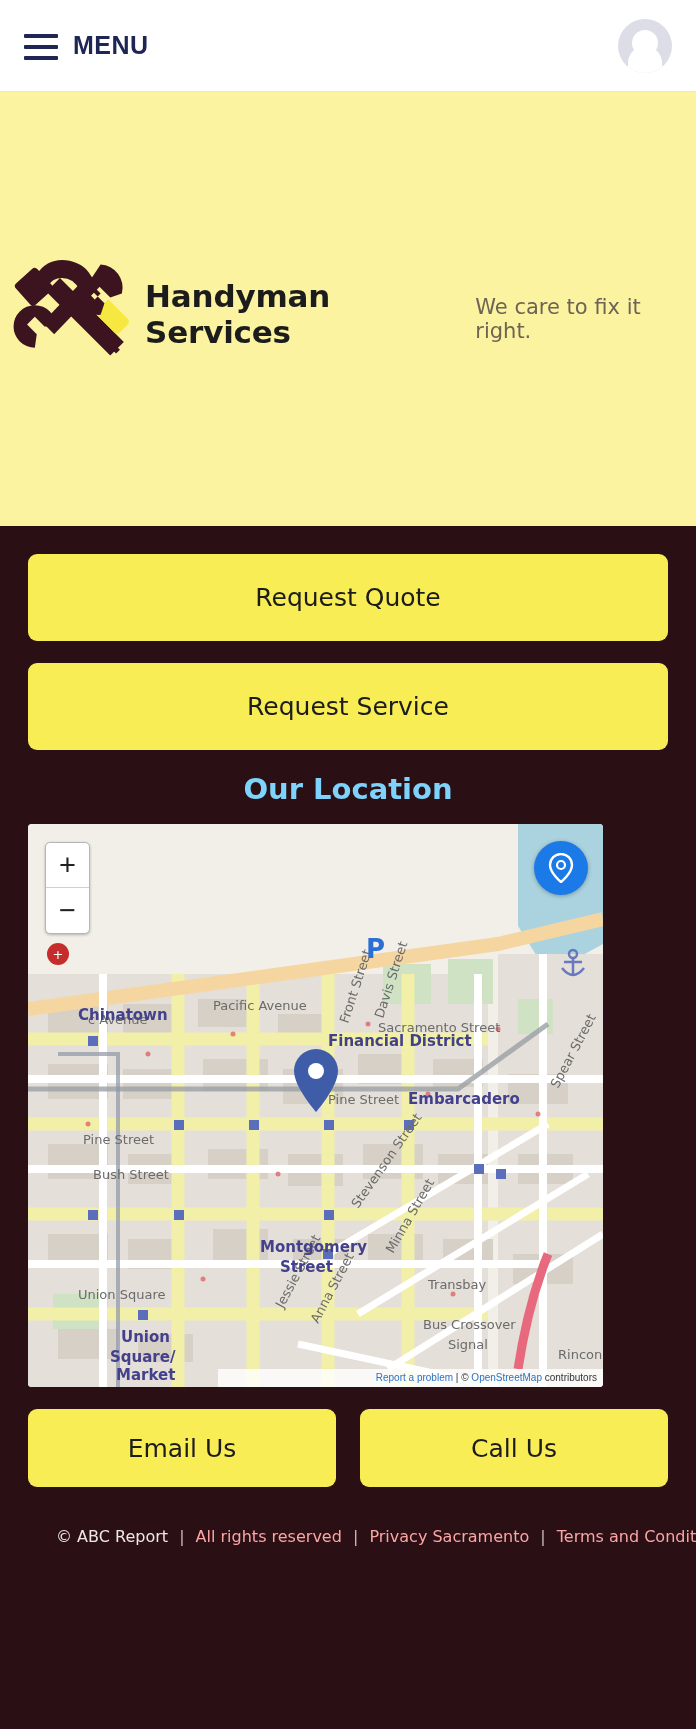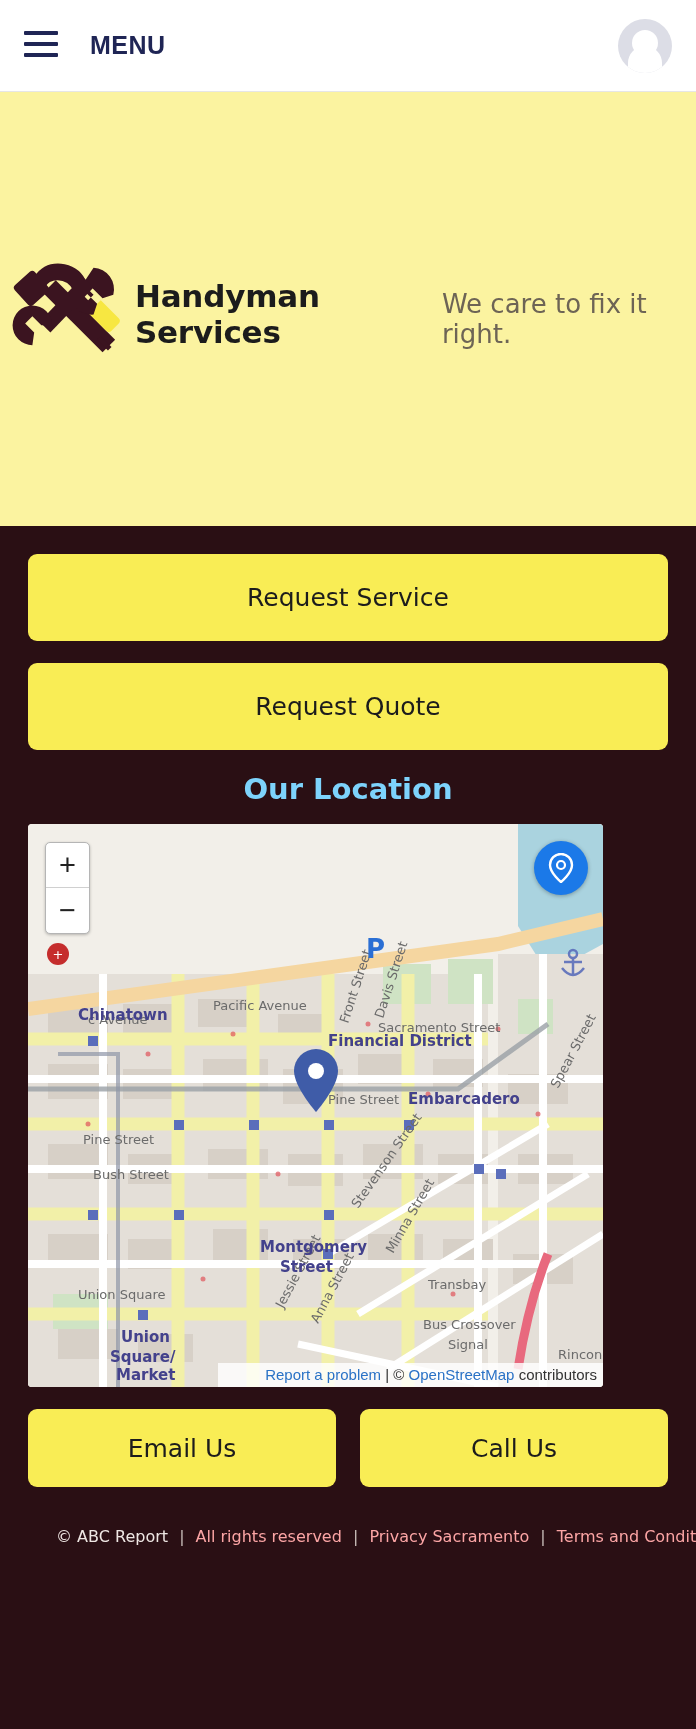--- a/index.html
+++ b/index.html
@@ -10,21 +10,21 @@
     width:696px; height:1729px; overflow:hidden;
   }
 
   
   .header{
     height:92px; background:#ffffff;
     display:flex; align-items:center; justify-content:space-between;
     padding:0 24px; border-bottom:1px solid #e6e6e6;
     position:relative;
   }
-  .menu-group{ display:flex; align-items:flex-start; gap:32px; }
+  .menu-group{ display:flex; align-items:flex-end; gap:15px; }
   .hamburger{ width:34px; height:26px; display:flex; flex-direction:column; justify-content:space-between; cursor:pointer;}
   .hamburger span{ display:block; height:4px; width:34px; background:#1f2555; border-radius:1px;}
   .menu-label{ font-family:"Liberation Sans", sans-serif; font-size:25px; font-weight:700; color:#1f2555; letter-spacing:.5px;}
   .avatar{
     width:54px; height:54px; border-radius:50%;
     background:#dcdde6; position:relative; overflow:hidden;
   }
   .avatar .head{
     position:absolute; left:50%; top:11px; transform:translateX(-50%);
     width:26px; height:26px; border-radius:50%; background:#ffffff;
@@ -41,21 +41,21 @@
     padding-top:20px;
   }
   .logo{ width:150px; height:135px; margin-bottom:18px; }
   .hero-title{
     font-family:"DejaVu Sans", sans-serif;
     font-size:31px; font-weight:700; color:#1c1c1c; letter-spacing:-.2px;
     margin-bottom:10px;
   }
   .hero-sub{
     font-family:"DejaVu Sans", sans-serif;
-    font-size:26px; color:#6d6455;
+    font-size:21px; color:#6d6455;
   }
 
   
   .main{ background:#2a0f14; padding:28px 28px 0 28px; }
   .btn-yellow{
     background:#f9ed55; color:#1c1c1c;
     border:none; border-radius:9px;
     width:100%; height:87px;
     font-family:"DejaVu Sans", sans-serif;
     font-size:25px; display:flex; align-items:center; justify-content:center;
@@ -89,21 +89,21 @@
   .locate-btn{
     position:absolute; right:15px; top:17px;
     width:54px; height:54px; border-radius:50%;
     background:#1b79e8; cursor:pointer;
     display:flex; align-items:center; justify-content:center;
     box-shadow:0 1px 4px rgba(0,0,0,.3);
   }
   .attrib{
     position:absolute; left:190px; right:0; bottom:0;
     background:rgba(255,255,255,.82);
-    font-family:"Liberation Sans", sans-serif; font-size:15px; color:#333;
+    font-family:"Liberation Sans", sans-serif; font-size:10px; color:#333;
     padding:3px 6px 4px 8px; text-align:right; white-space:nowrap;
   }
   .attrib a{ color:#2a72c6; text-decoration:none; cursor:pointer;}
 
   
   .contact-row{ display:flex; gap:24px; margin-top:22px;border-radius:22px; }
   .contact-row .btn-yellow{ margin-bottom:0; height:78px; }
 
   
   .footer{
@@ -147,22 +147,22 @@
     <path d="M104 20 a24 24 0 0 1 22 30 l-12 4 -14 -14 -6 6 14 14 -4 12 a24 24 0 0 1 -26 -26 l8 -2 12 12 6 -6 -12 -12 Z" fill="#3b1420"></path>
     <path d="M104 42 L56 92 L44 80 L92 30 Z" fill="#3b1420"></path>
     <path d="M58 84 a22 22 0 1 0 -22 22 l2 -14 -10 -10 8 -8 10 10 Z" fill="#3b1420"></path>
   </svg>
   <div class="hero-title">Handyman Services</div>
   <div class="hero-sub">We care to fix it right.</div>
 </div>
 
 <div class="main">
 
+  <button class="btn-yellow">Request Quote</button>
   <button class="btn-yellow">Request Service</button>
-  <button class="btn-yellow">Request Quote</button>
 
   <div class="section-title">Our Location</div>
 
   <div class="map">
     <svg width="575" height="563" viewBox="0 0 575 563">
       <rect width="575" height="563" fill="#f2efe9"></rect>
 
       <path d="M470 0 L575 0 L575 120 L520 150 L470 70 Z" fill="#aad3df"></path>
       <rect x="460" y="0" width="30" height="563" fill="#f2efe9"></rect>
 

